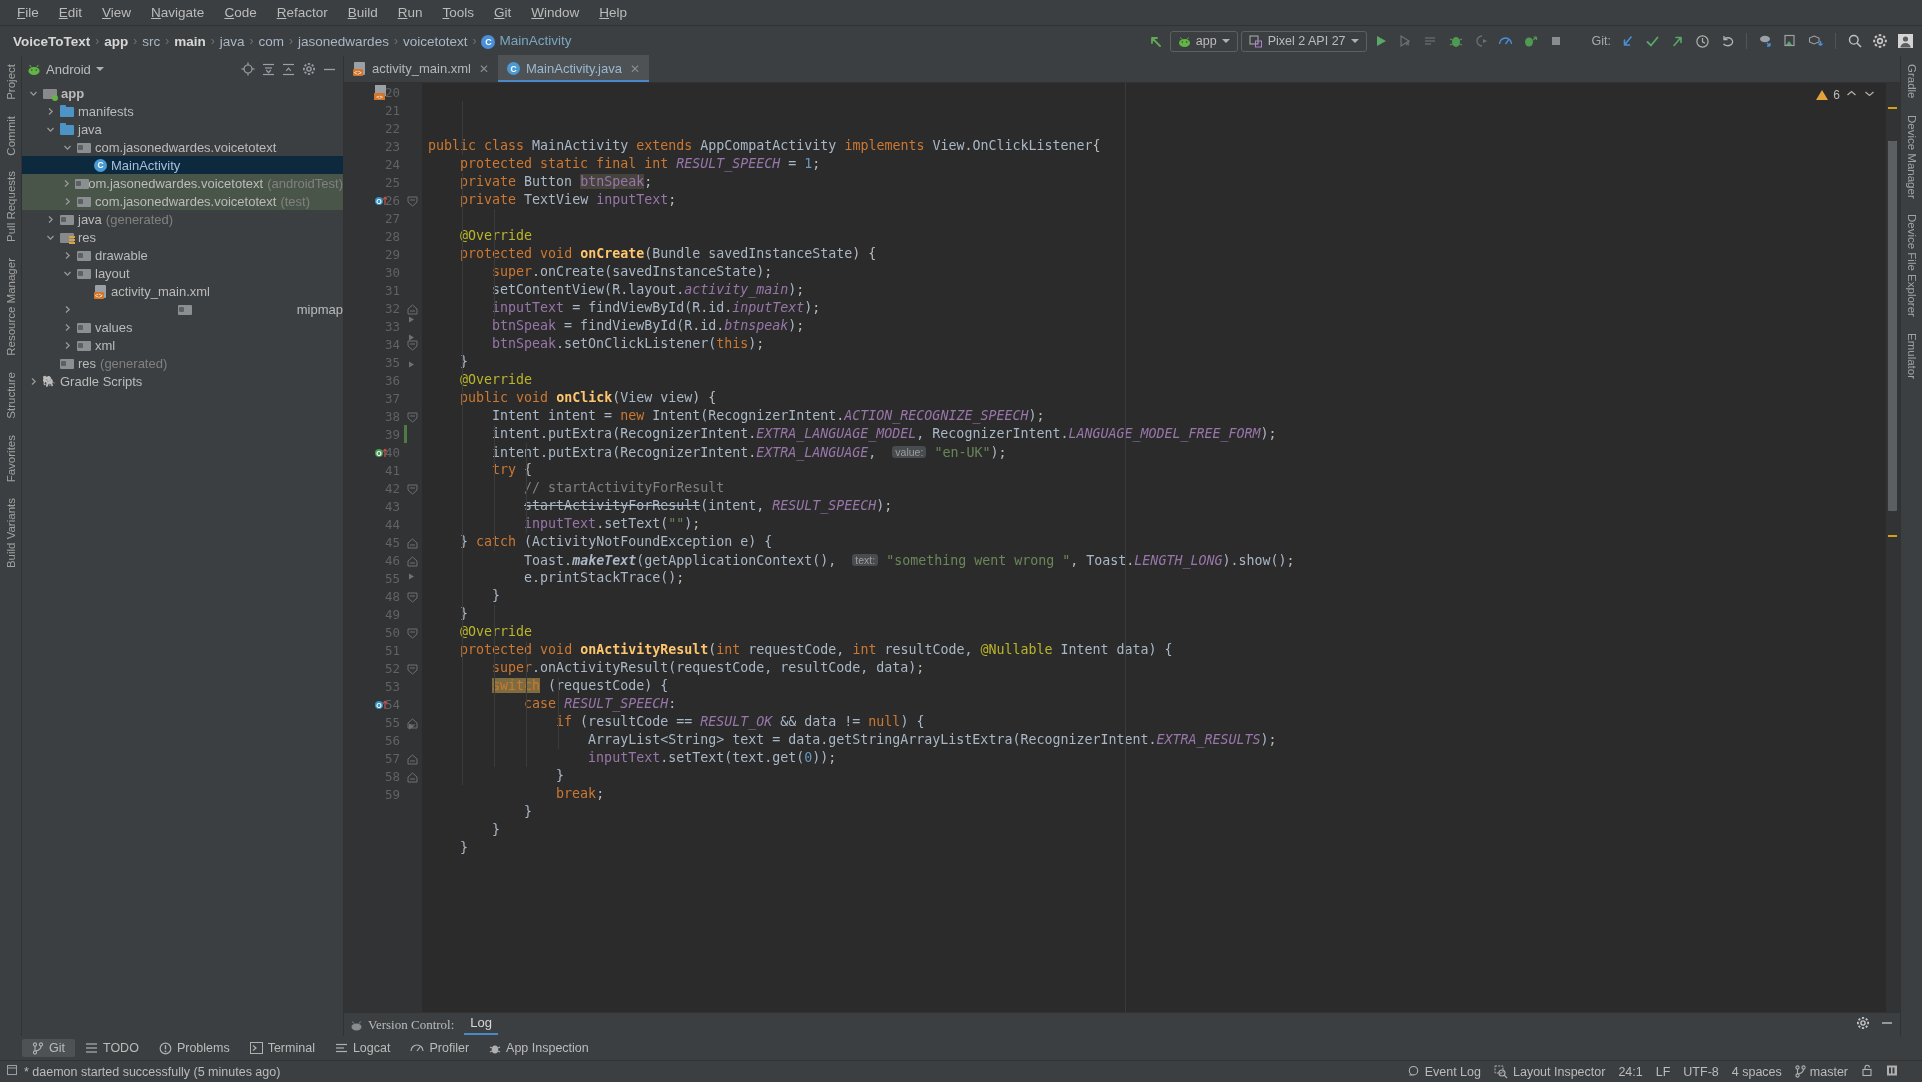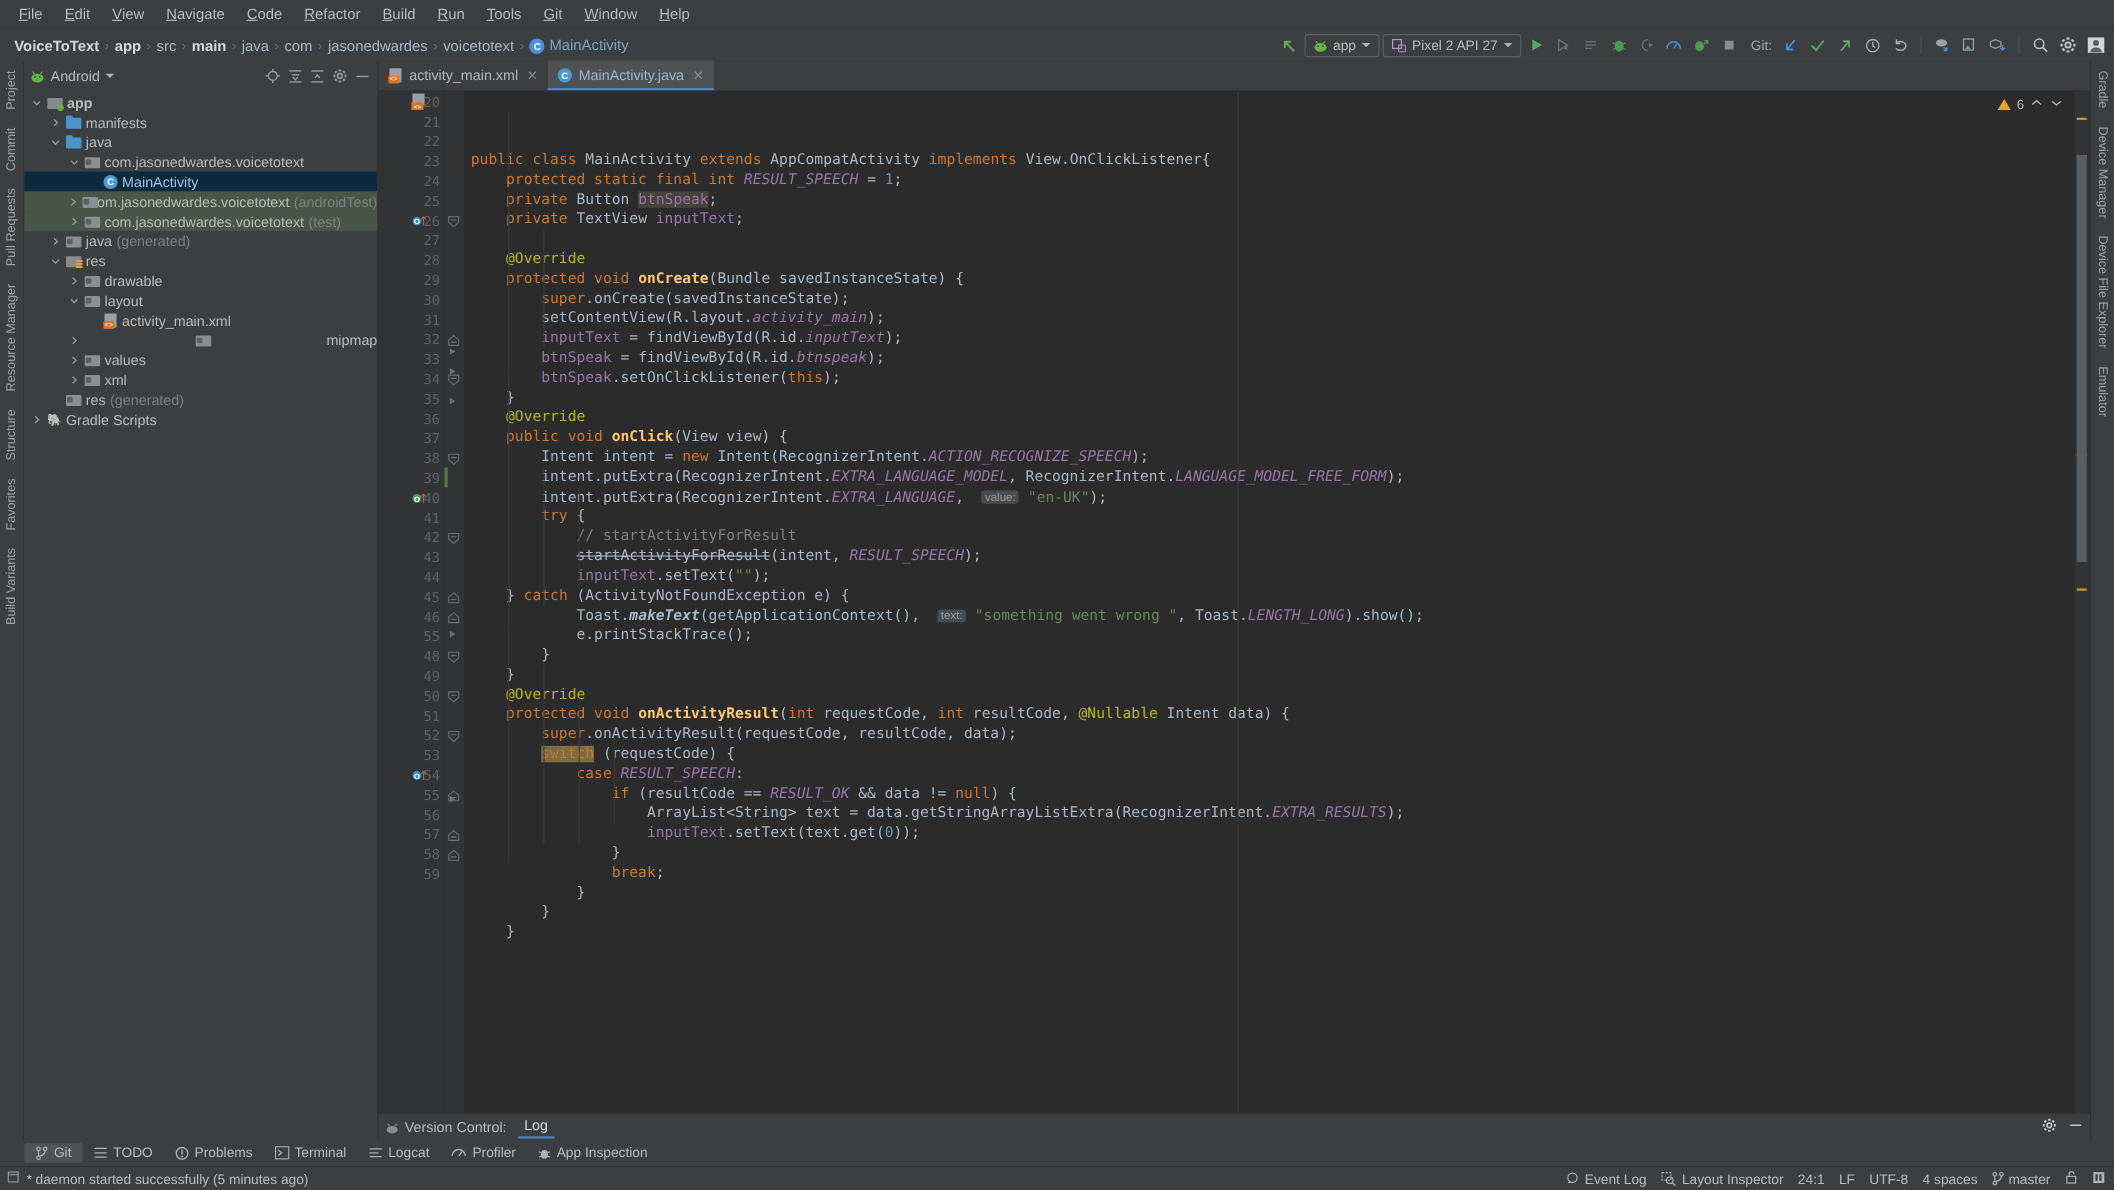--- a/index.html
+++ b/index.html
@@ -38,21 +38,21 @@
   .crumb-sep { color:#6e7376; padding:0 2px; font-size:12px;}
   .crumb-ic { width:14px;height:14px;border-radius:50%;background:#4a90d9;color:#fff;font-size:9px;
               display:inline-flex;align-items:center;justify-content:center;margin-right:4px;font-weight:bold;}
 
   .tb-right { position:absolute; right:0; top:0; height:30px; display:flex; align-items:center; gap:3px; padding-right:6px;}
   .tb-ic { width:22px;height:22px;display:flex;align-items:center;justify-content:center;color:#9aa0a6;}
   .chip { height:21px; border:1px solid #5e6060; border-radius:3px; display:flex; align-items:center;
           gap:5px; padding:0 7px; color:#bbb; font-size:12.5px; }
   .caret { width:0;height:0;border-left:4px solid transparent;border-right:4px solid transparent;
            border-top:4px solid #b0b0b0;}
-  .gitlbl { color:#a9a9a9; font-size:12.5px; margin-left:6px; margin-right:2px;}
+  .gitlbl { color:#a9a9a9; font-size:12.5px; margin-left:22px; margin-right:2px;}
   .divider-v { width:1px; height:16px; background:#535353; margin:0 5px;}
 
   
   .main { flex:1; display:flex; min-height:0; }
 
   .leftstrip, .rightstrip { width:22px; background:#3c3f41; display:flex; flex-direction:column;
                             align-items:center; flex:none; border-right:1px solid #323232;}
   .rightstrip { border-right:none; border-left:1px solid #323232;}
   .vtab { writing-mode:vertical-rl; font-size:11.5px; color:#a2a2a2; padding:8px 3px; white-space:nowrap;
           display:flex; align-items:center; gap:4px;}
@@ -145,32 +145,32 @@
   .stripe .dot { position:absolute; left:3px; width:4px; height:4px;}
 
   .warnbar { position:absolute; top:4px; right:24px; display:flex; align-items:center; gap:5px;
              font-size:12px; color:#bbb; z-index:5;}
   .warn-tri { width:0;height:0;border-left:6px solid transparent;border-right:6px solid transparent;
               border-bottom:10px solid #e2a33c; position:relative;}
 
   
   .vcsbar { height:24px; background:#3c3f41; display:flex; align-items:center; gap:0px; flex:none;
             border-top:1px solid #323232; padding-left:6px; position:relative;}
-  .vcs-lbl { font-size:13px; color:#bbb; padding:0 10px 0 18px;}
+  .vcs-lbl { font-size:13px; color:#bbb; padding:0 10px 0 18px;font-family:Liberation Serif, serif;}
   .vcs-tab { font-size:13px; color:#d6d6d6; padding:0 6px 3px; border-bottom:2px solid #4a88c7;}
   .vcs-right { position:absolute; right:6px; display:flex; align-items:center; gap:10px; color:#9aa0a6;}
 
   .toolbar-bot { height:24px; background:#3c3f41; display:flex; align-items:center; flex:none; padding-left:22px; gap:0;}
   .bt { display:flex; align-items:center; gap:5px; padding:2px 10px; font-size:12.5px; color:#bbbbbb;}
   .bt.active { background:#4e5254; border-radius:2px;}
 
   .statusbar { height:22px; background:#3c3f41; display:flex; align-items:center; flex:none;
                padding-left:6px; position:relative; border-top:1px solid #323232;}
   .status-msg { font-size:12.5px; color:#bbbbbb; display:flex; align-items:center; gap:6px;}
-  .status-right { position:absolute; right:8px; display:flex; align-items:center; gap:13px;
+  .status-right { position:absolute; right:24px; display:flex; align-items:center; gap:13px;
                   font-size:12.5px; color:#bbbbbb;}
   svg { overflow:visible; }
 </style>
 </head>
 <body>
 
 <div class="app">
 
 
   <div class="menubar" id="menubar">

